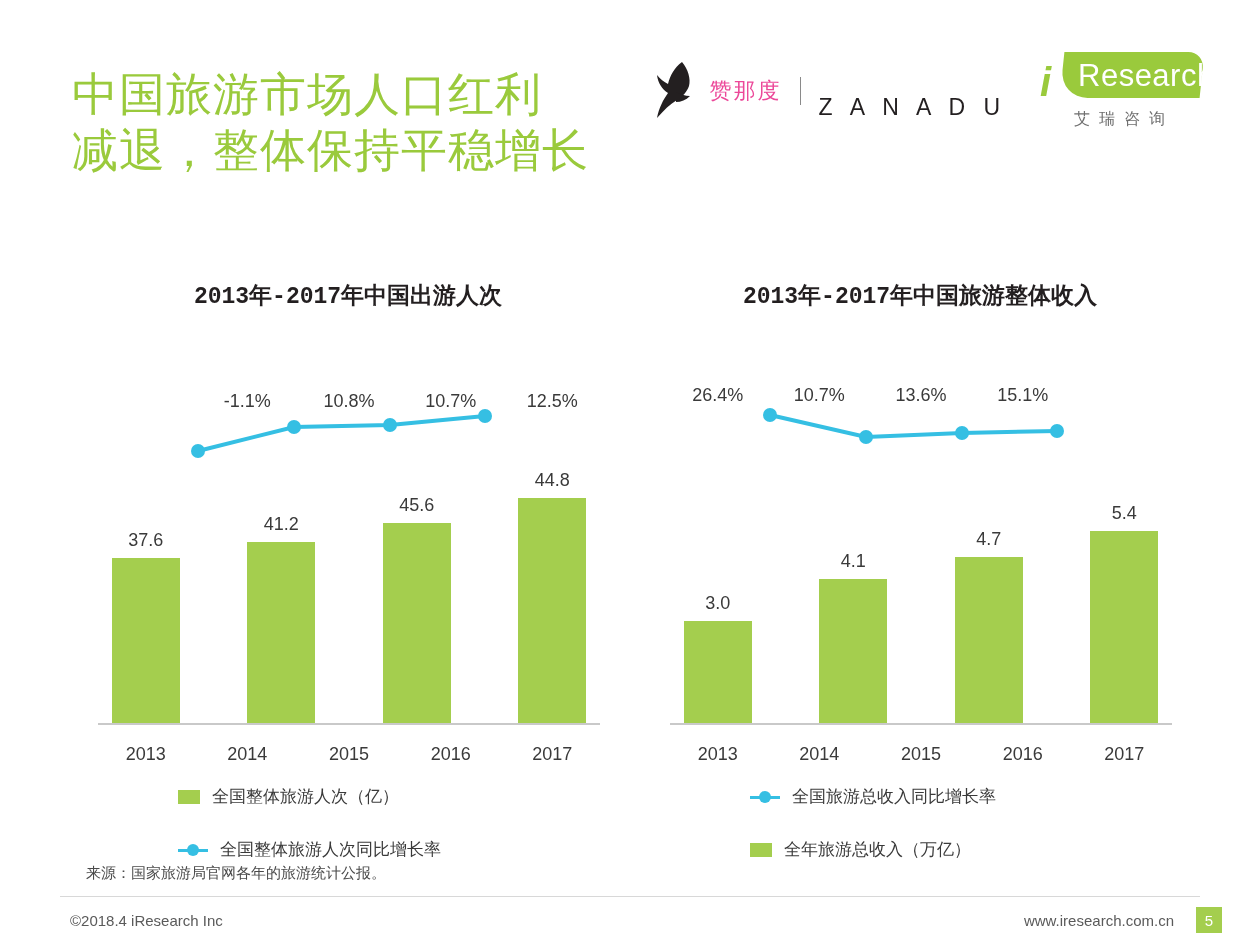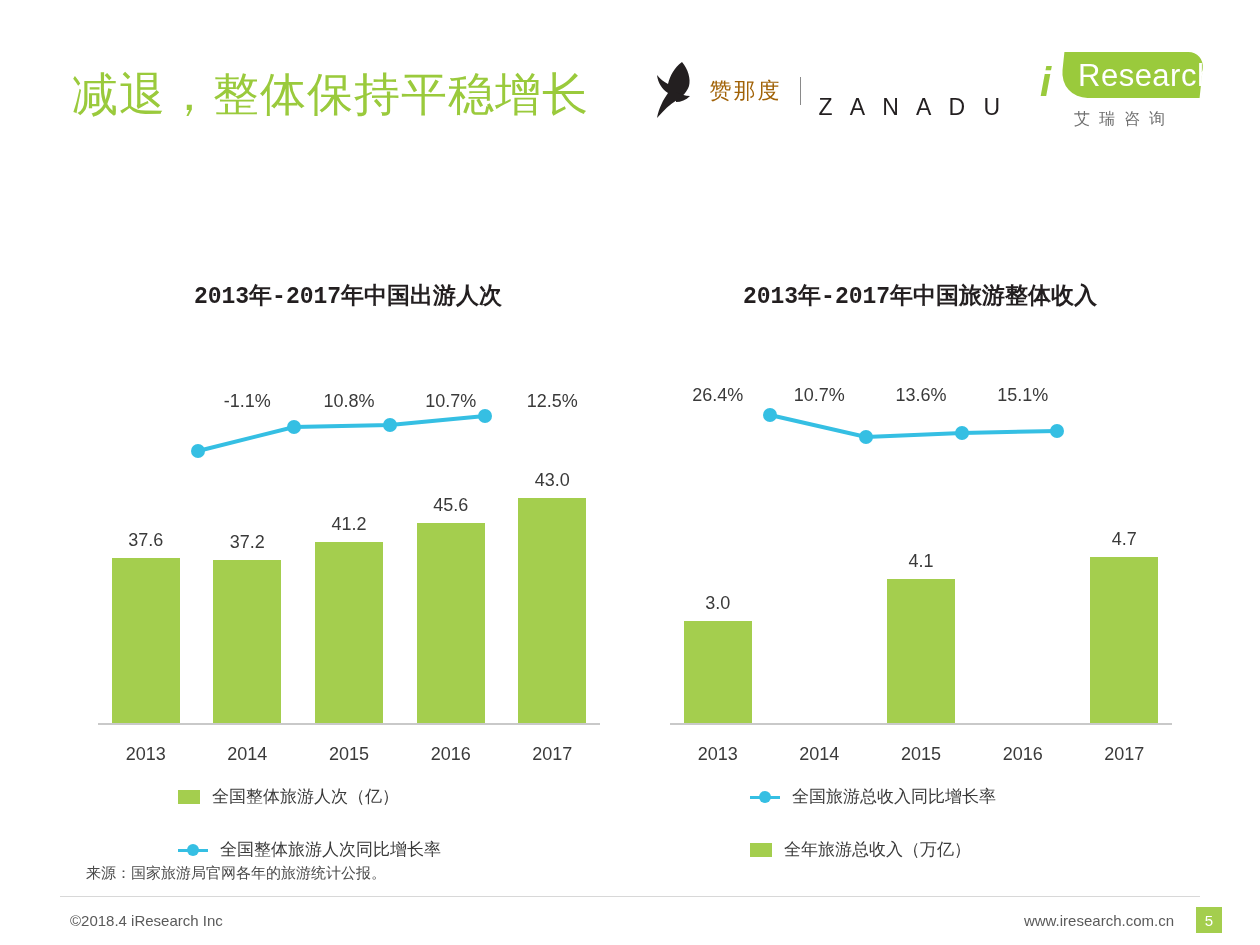--- a/index.html
+++ b/index.html
@@ -43,21 +43,21 @@
     gap: 34px;
   }
   .zanadu {
     display: flex;
     align-items: center;
     gap: 12px;
   }
   .zanadu-bird { width: 46px; height: 62px; }
   .zanadu-cn {
     font-size: 22px;
-    color: #a16207;
+    color: #ec4899;
     letter-spacing: 2px;
   }
   .zanadu-sep {
     width: 1px;
     height: 28px;
     background: #8a8a8a;
     display: inline-block;
     margin: 0 6px;
   }
   .zanadu-en {
@@ -268,20 +268,21 @@
     align-items: center;
     justify-content: center;
   }
 </style>
 </head>
 <body>
 
 <div class="slide">
 
   <div class="title">
+    <span class="line">中国旅游市场人口红利</span>
     <span class="line">减退，整体保持平稳增长</span>
   </div>
 
   <div class="brandbar">
     <div class="zanadu">
       <span class="zanadu-bird">
         <svg viewBox="0 0 46 62" width="46" height="62" aria-hidden="true">
           <path d="M30 2 C22 8 18 16 16 24 C12 22 8 19 5 15 C6 23 10 29 16 33 C11 40 7 48 5 58 C12 50 18 44 25 40 C30 37 35 32 37 26 C39 19 36 9 30 2 Z" fill="#231f20"></path>
           <path d="M24 32 C28 34 33 36 38 36 C34 40 29 42 24 42 Z" fill="#231f20"></path>
         </svg>
@@ -320,33 +321,29 @@
           <circle cx="387" cy="35" r="7" fill="#35BFE3"></circle>
         </svg>
       </div>
 
       <div class="bars">
         <div class="bar-slot">
           <span class="bar-value">37.6</span>
           <div class="bar" style="height:165px;"></div>
         </div>
         <div class="bar-slot">
-          <span class="bar-value">37.2</span>
-          <div class="bar" style="height:163px;"></div>
-        </div>
-        <div class="bar-slot">
           <span class="bar-value">41.2</span>
           <div class="bar" style="height:181px;"></div>
         </div>
         <div class="bar-slot">
           <span class="bar-value">45.6</span>
           <div class="bar" style="height:200px;"></div>
         </div>
         <div class="bar-slot">
-          <span class="bar-value">43.0</span>
+          <span class="bar-value">44.8</span>
           <div class="bar" style="height:225px;"></div>
         </div>
       </div>
 
       <div class="axis-line"></div>
 
       <div class="xlabels">
         <span class="xlabel">2013</span>
         <span class="xlabel">2014</span>
         <span class="xlabel">2015</span>
@@ -395,20 +392,24 @@
           <div class="bar" style="height:102px;"></div>
         </div>
         <div class="bar-slot">
           <span class="bar-value">4.1</span>
           <div class="bar" style="height:144px;"></div>
         </div>
         <div class="bar-slot">
           <span class="bar-value">4.7</span>
           <div class="bar" style="height:166px;"></div>
         </div>
+        <div class="bar-slot">
+          <span class="bar-value">5.4</span>
+          <div class="bar" style="height:192px;"></div>
+        </div>
       </div>
 
       <div class="axis-line"></div>
 
       <div class="xlabels">
         <span class="xlabel">2013</span>
         <span class="xlabel">2014</span>
         <span class="xlabel">2015</span>
         <span class="xlabel">2016</span>
         <span class="xlabel">2017</span>

